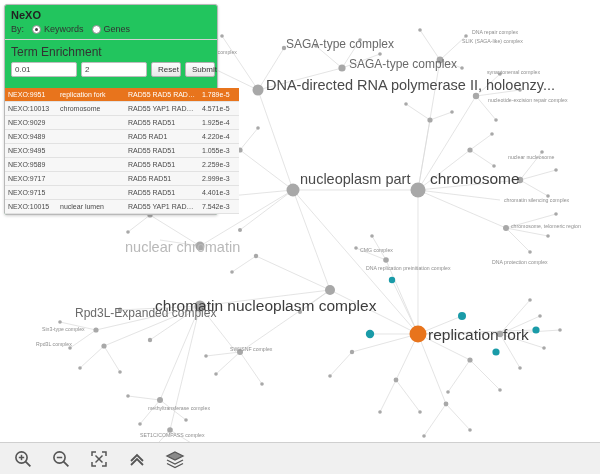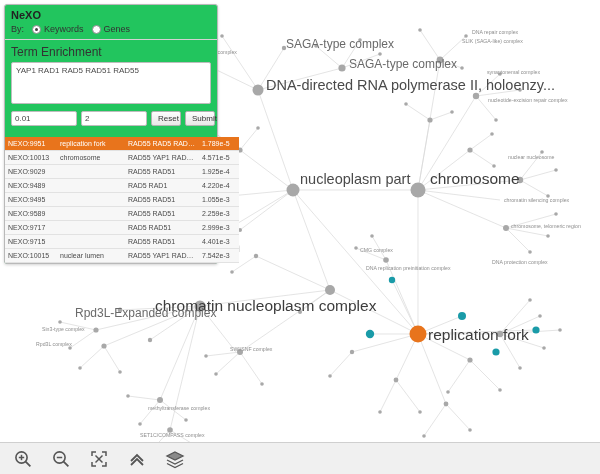--- a/index.html
+++ b/index.html
@@ -497,21 +497,20 @@
     <span class="radio-wrap">
       <span class="radio"></span>
       <span>Genes</span>
     </span>
   </div>
 
   <div class="section-sep"></div>
 
   <div id="term-enrichment-title">Term Enrichment</div>
 
-  <textarea id="gene-textarea" style="">YAP1 RAD1 RAD5 RAD51 RAD55</textarea>
 
   <div class="params-row">
     <input id="pval-input" class="param-input" type="text" value="0.01" style="">
     <input id="count-input" class="param-input" type="text" value="2" style="">
     <button class="btn">Reset</button>
     <button class="btn">Submit</button>
   </div>
 
   <table id="results-table">
     <tbody>

